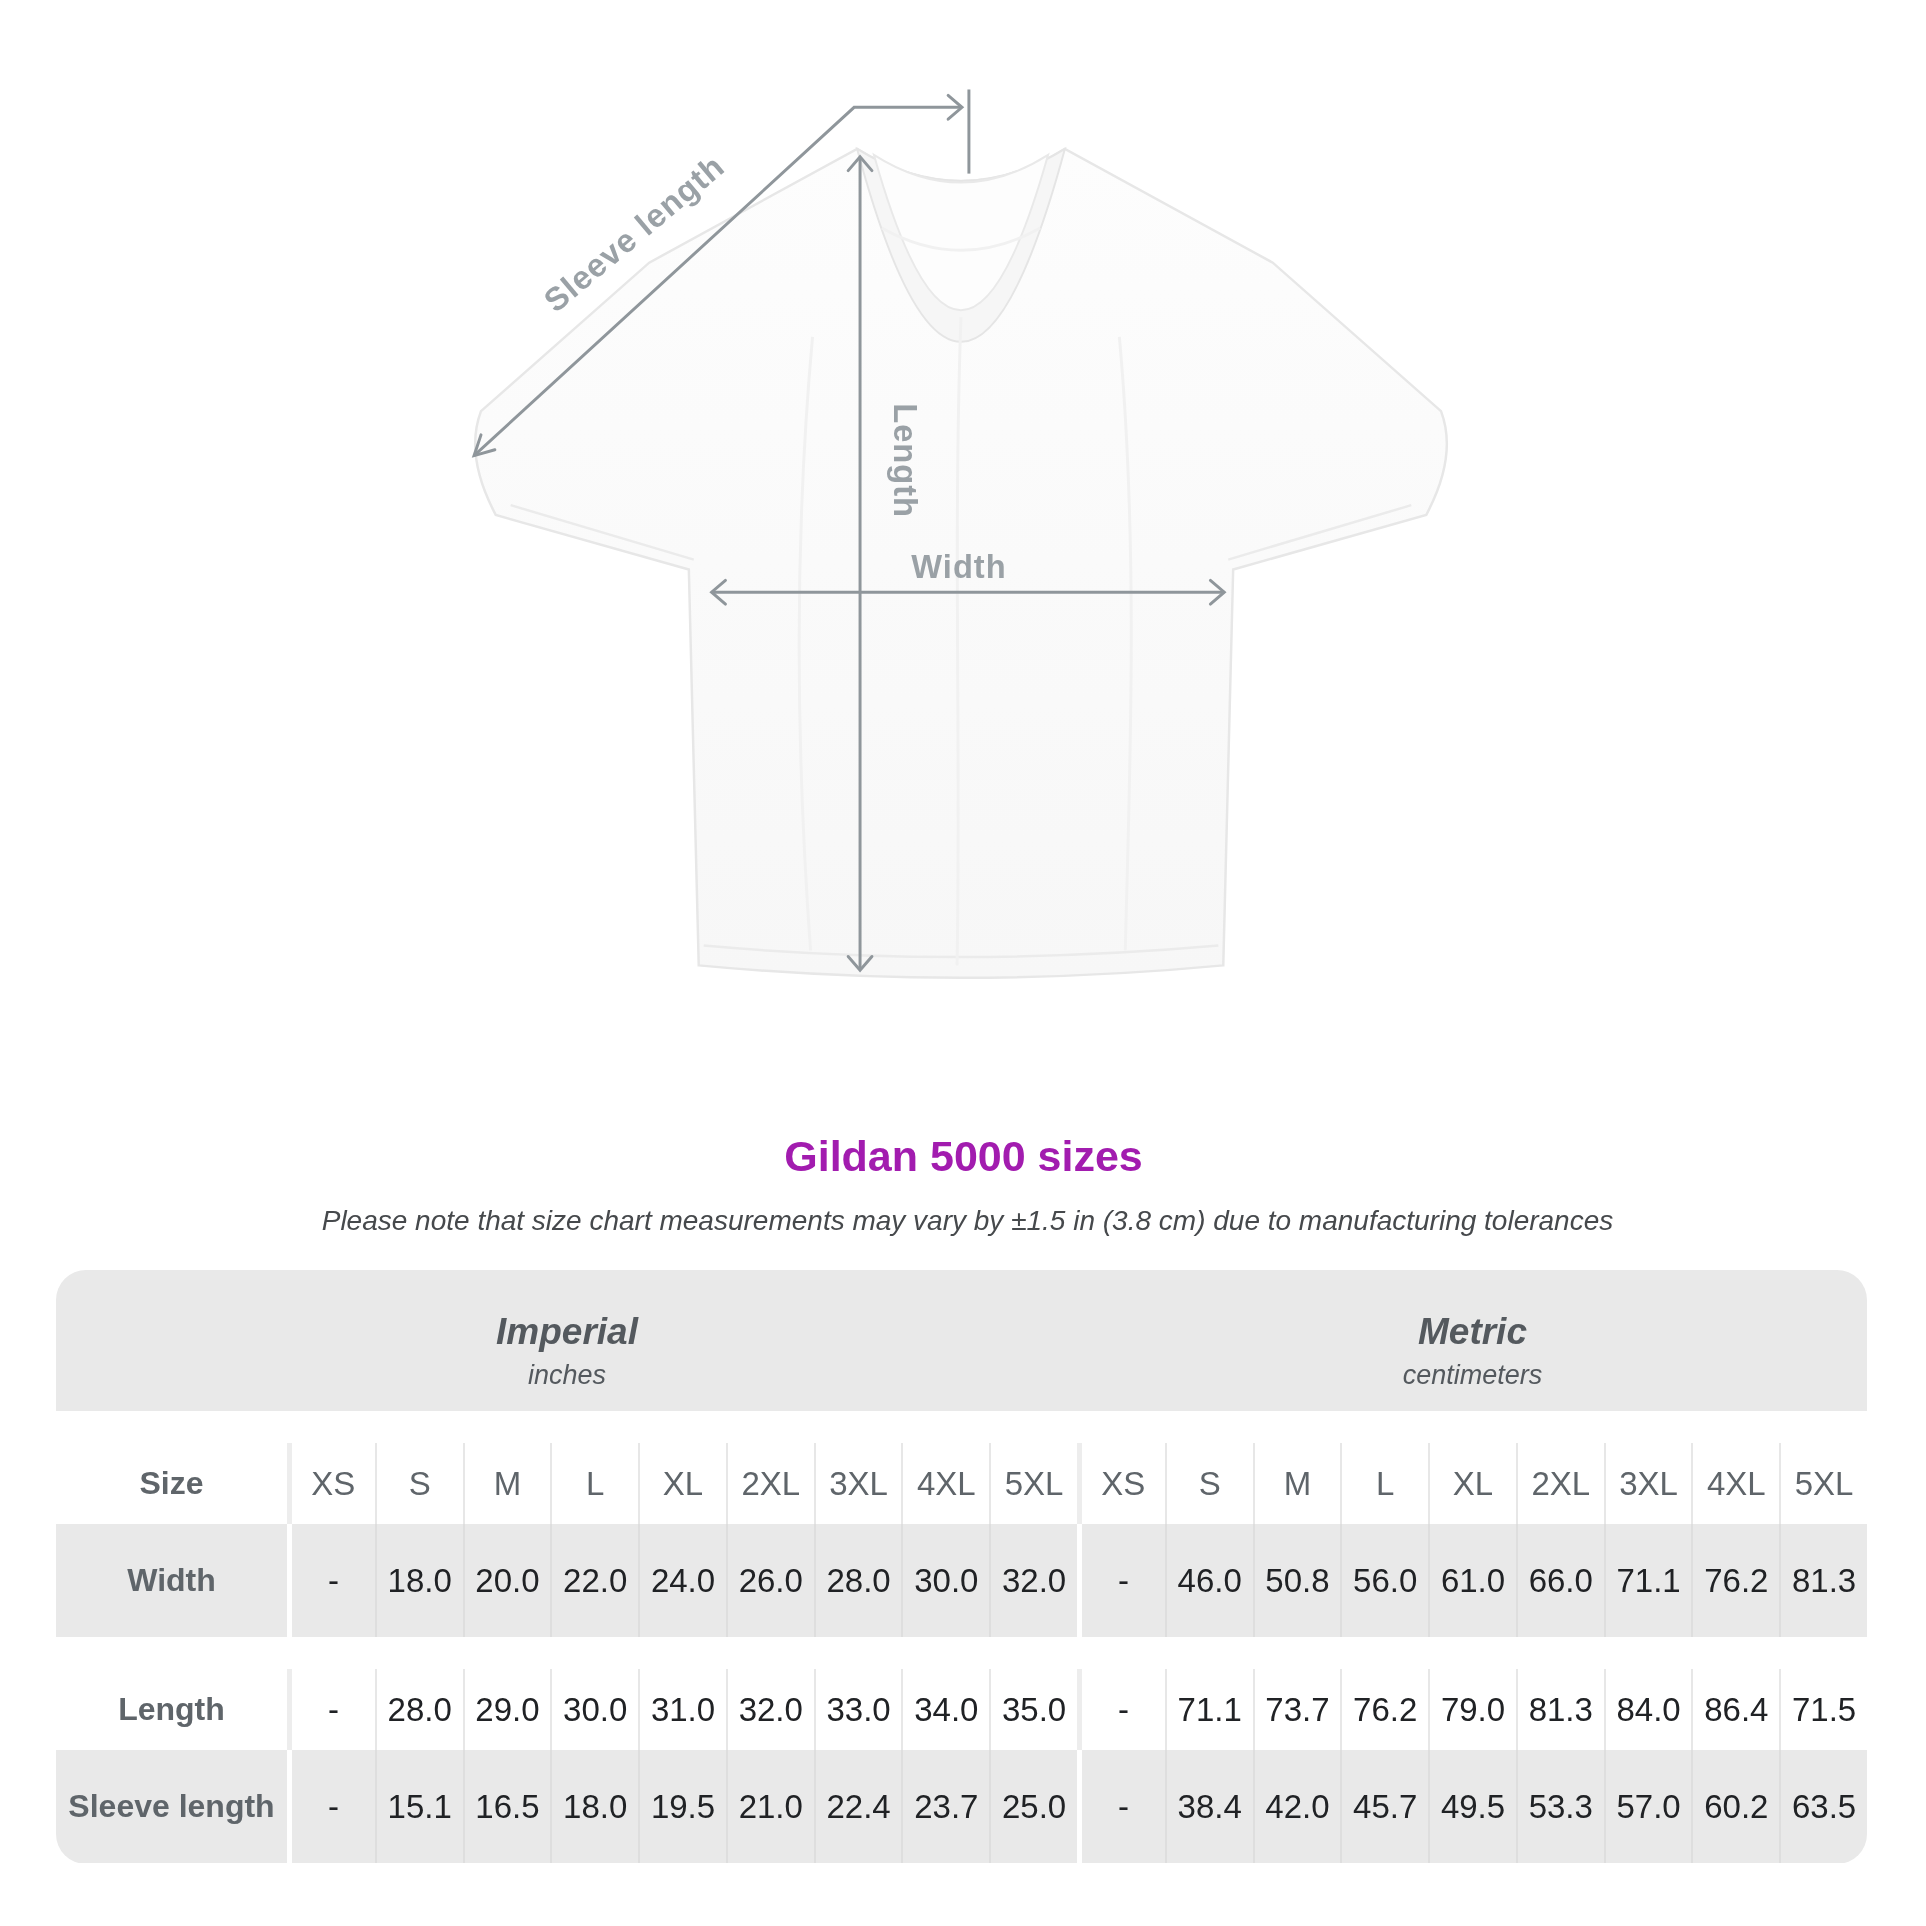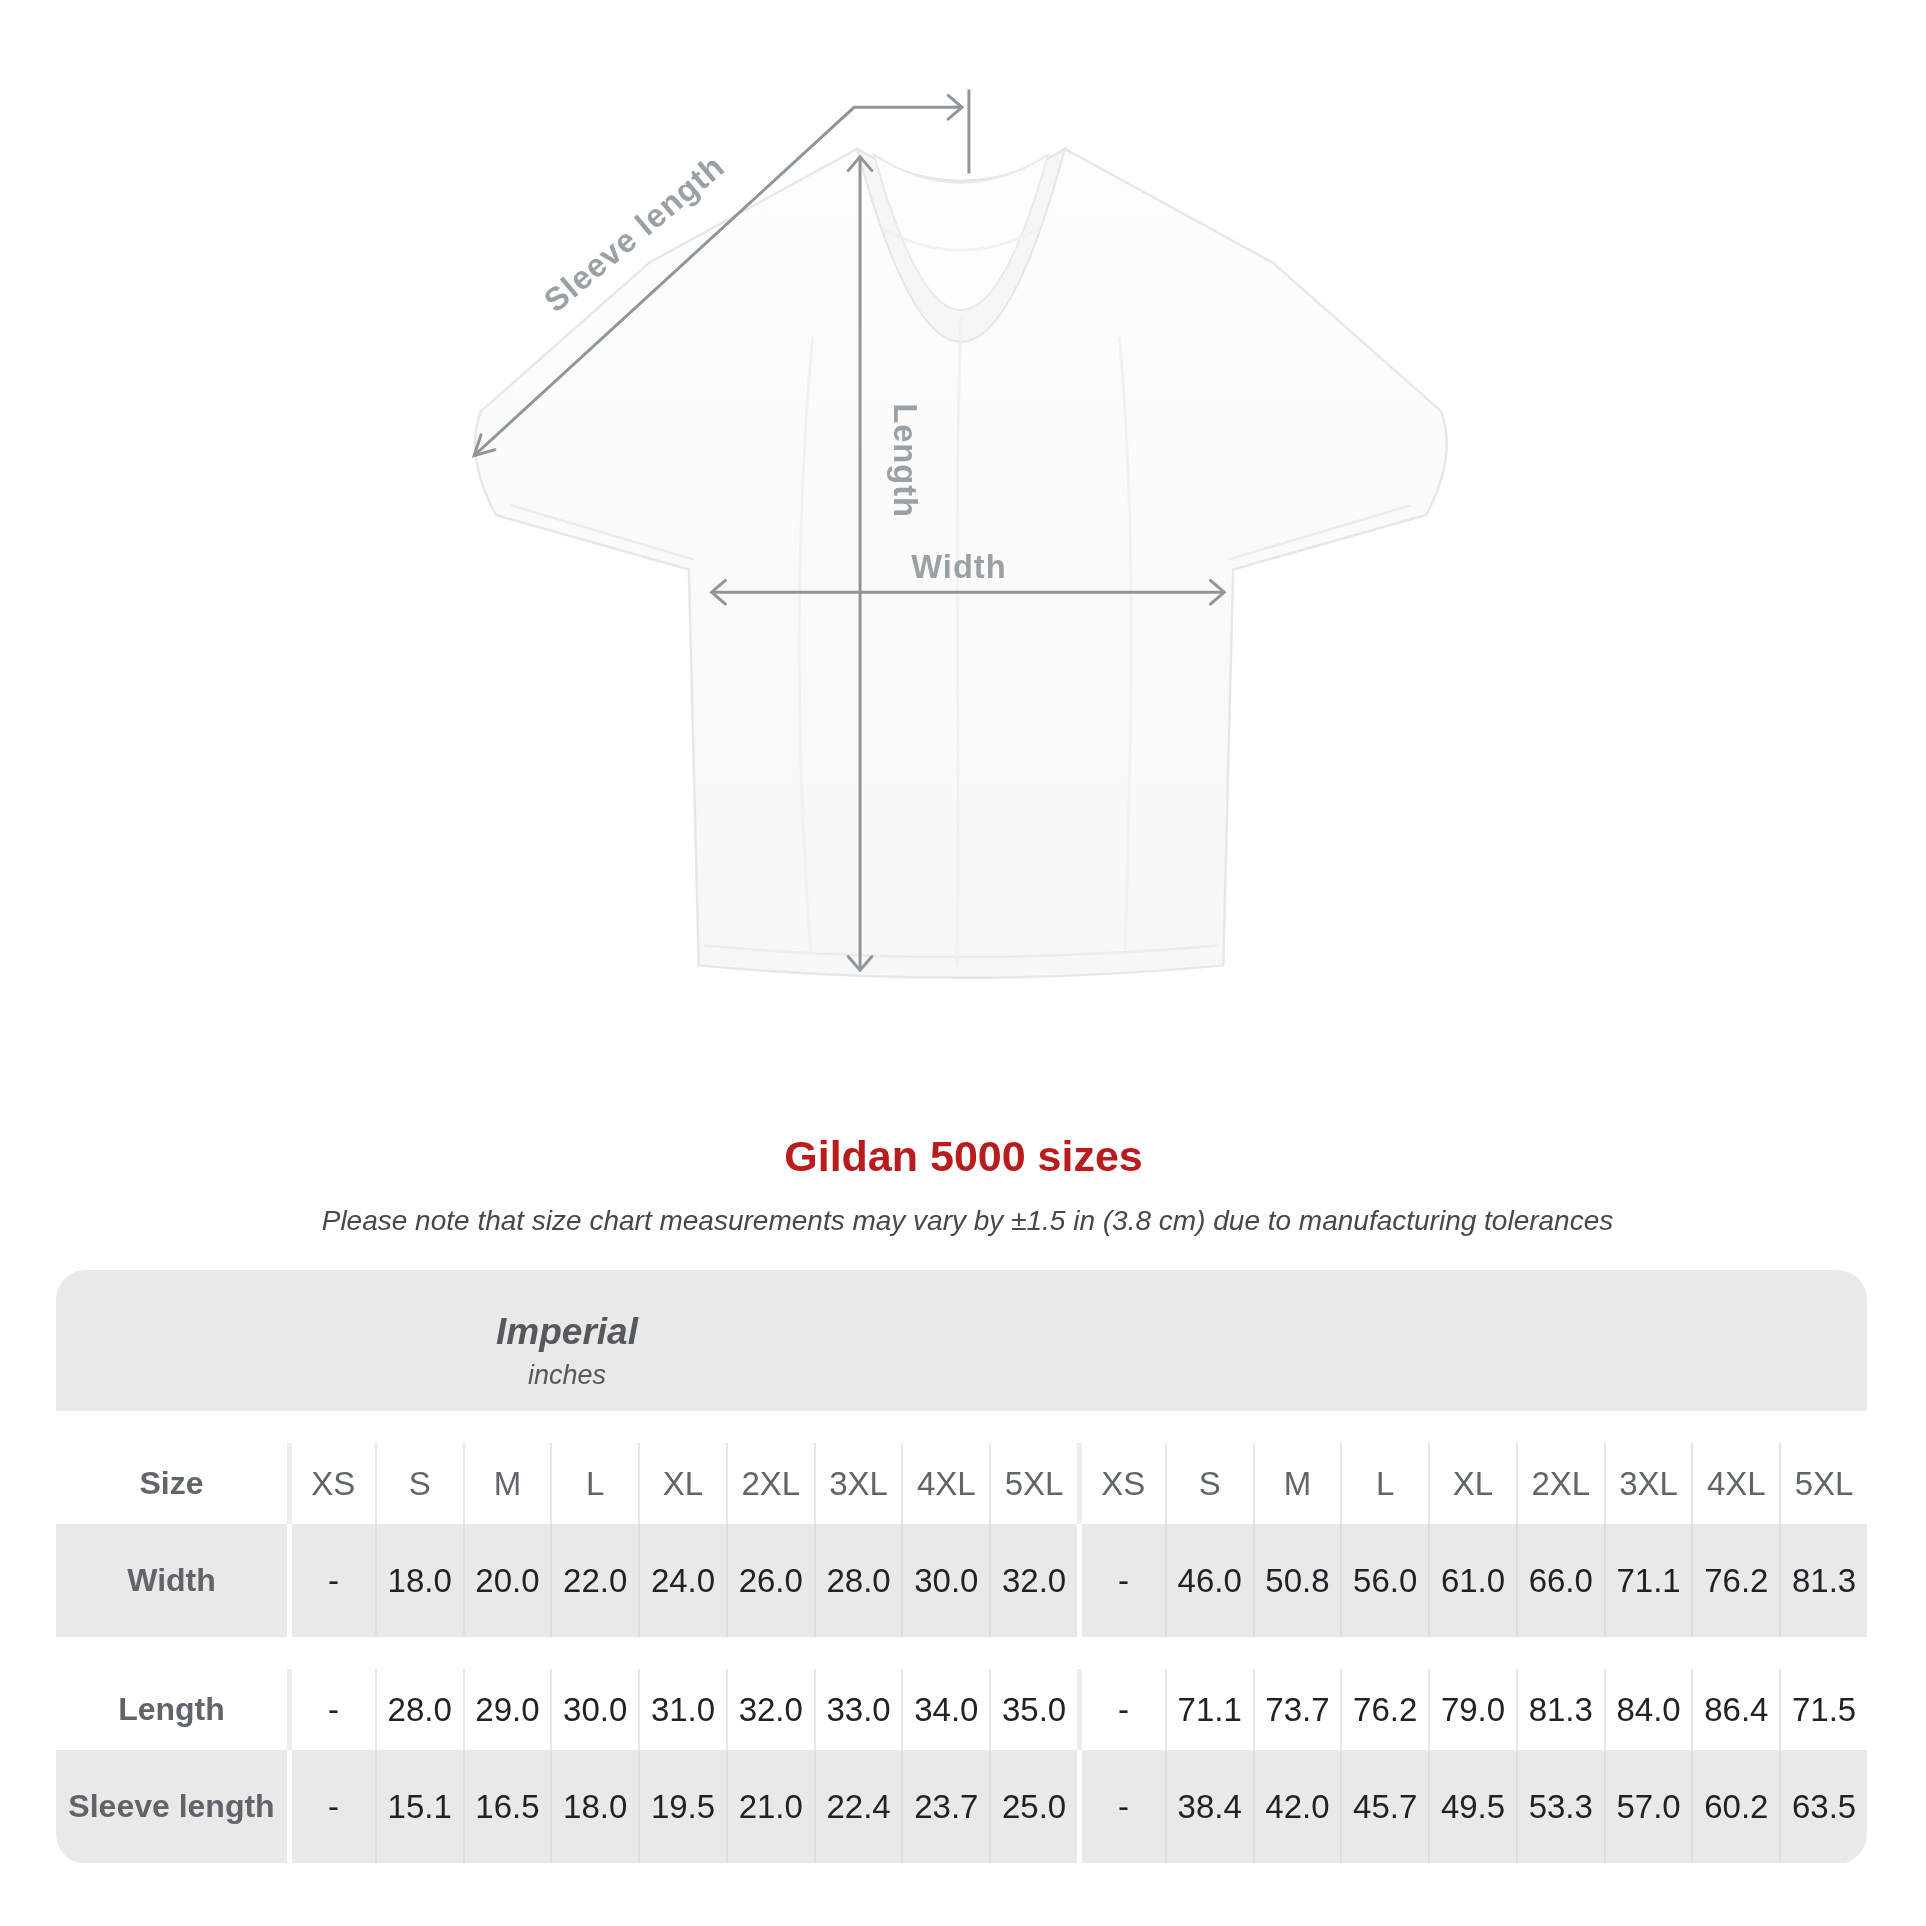--- a/index.html
+++ b/index.html
@@ -17,21 +17,21 @@
     font-family:"Liberation Sans", sans-serif;
   }
   .shirt-outline{fill:url(#shirtGrad);stroke:#e7e7e7;stroke-width:2.5;}
   .shirt-detail{fill:none;stroke:#ebebeb;stroke-width:2.5;}
   .shirt-fold{fill:none;stroke:#f1f1f1;stroke-width:3;}
   .collar-band{fill:#f6f6f6;stroke:#e5e5e5;stroke-width:2;}
   .collar-inner{fill:#fdfdfd;stroke:#e9e9e9;stroke-width:2;}
   
   .page-title{
     position:absolute;top:1132px;left:0;width:100%;text-align:center;
-    font-size:43px;font-weight:bold;color:#b91c1c;margin:0;
+    font-size:43px;font-weight:bold;color:#a21caf;margin:0;
   }
   .tolerance-note{
     position:absolute;top:1201px;left:0;width:100%;text-align:center;
     font-size:28px;font-style:italic;color:#46494c;margin:4px;
   }
   
   .size-table{
     position:absolute;left:56px;top:1270px;width:1811px;height:594px;
     border-radius:30px;overflow:hidden;background:#ffffff;
   }
@@ -121,20 +121,24 @@
   </div>
 
   <h1 class="page-title">Gildan 5000 sizes</h1>
   <p class="tolerance-note">Please note that size chart measurements may vary by ±1.5 in (3.8 cm) due to manufacturing tolerances</p>
 
   <div class="size-table">
     <div class="band">
       <div class="band-half imperial">
         <div class="band-title">Imperial</div>
         <div class="band-sub">inches</div>
+      </div>
+      <div class="band-half metric">
+        <div class="band-title">Metric</div>
+        <div class="band-sub">centimeters</div>
       </div>
     </div>
     <div class="grid" id="size-grid">
         <div class="cell lab r-white">Size</div>
         <div class="cell r-white head gut">XS</div>
         <div class="cell r-white head sep">S</div>
         <div class="cell r-white head sep">M</div>
         <div class="cell r-white head sep">L</div>
         <div class="cell r-white head sep">XL</div>
         <div class="cell r-white head sep">2XL</div>

